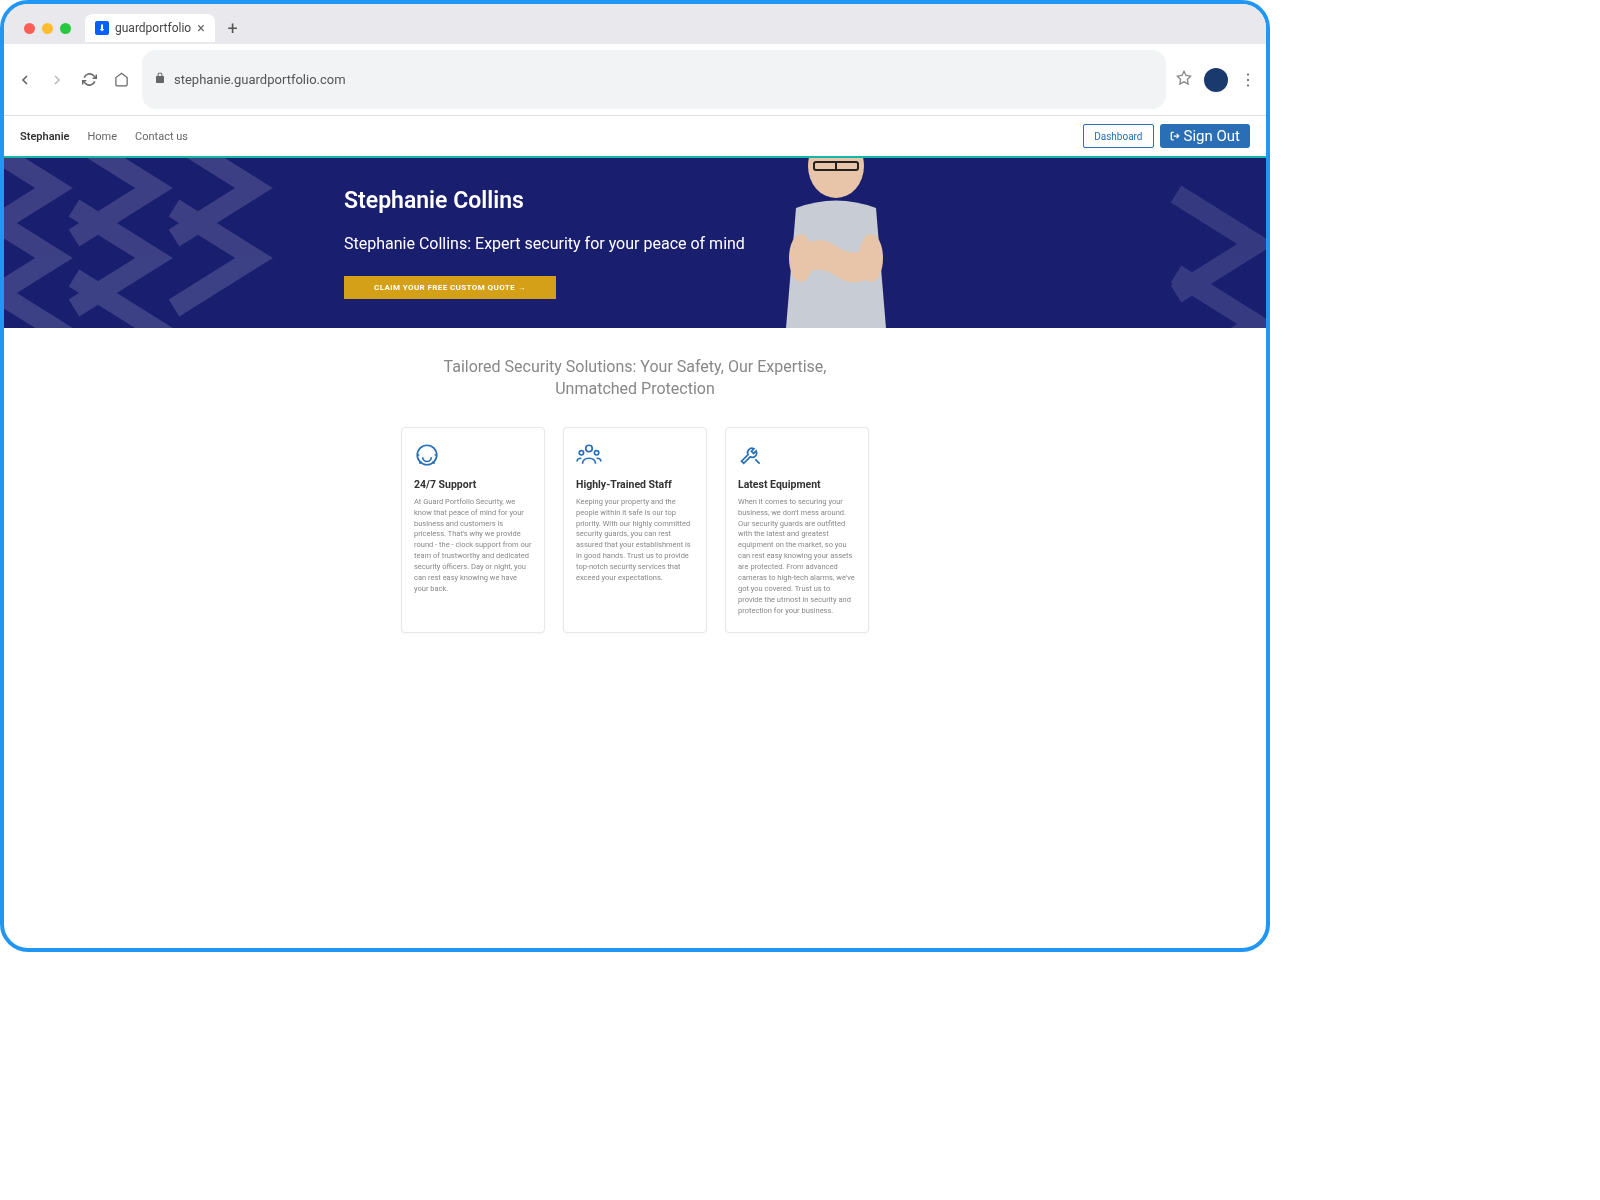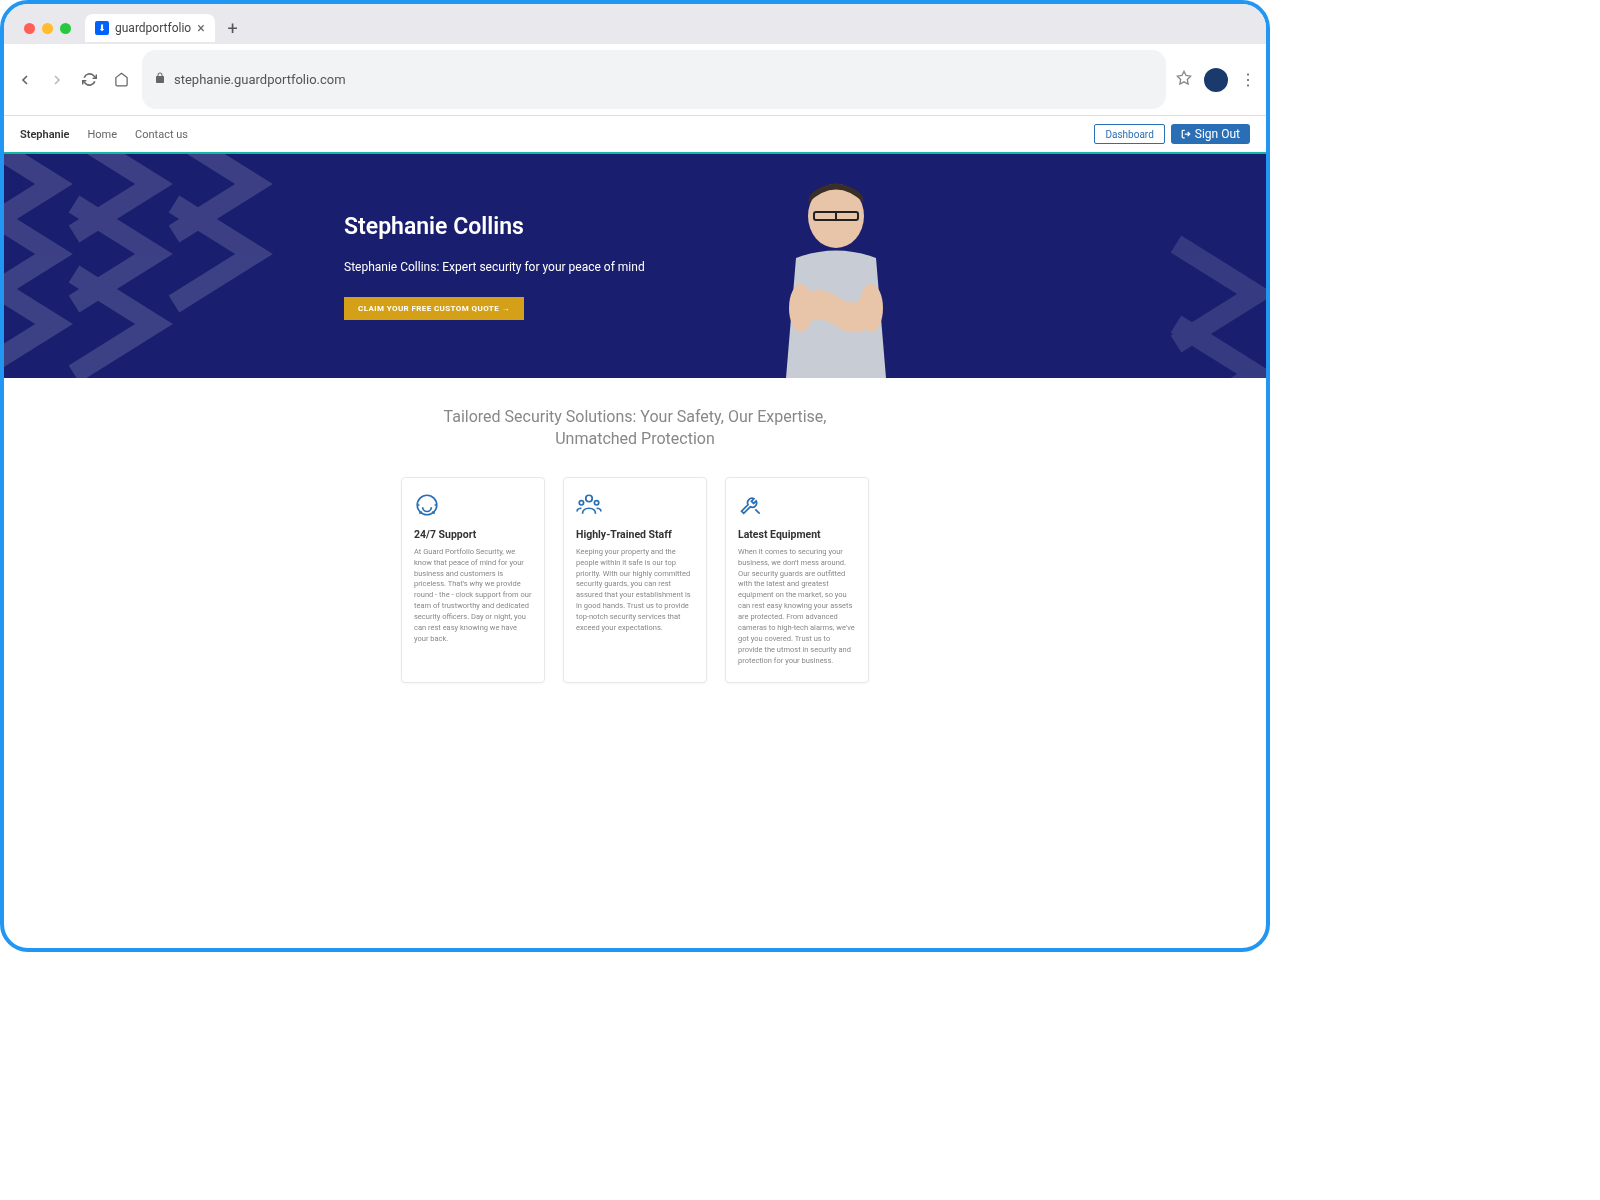--- a/index.html
+++ b/index.html
@@ -27,30 +27,30 @@
 .addr-right { display: flex; align-items: center; gap: 12px; }
 .star { color: #888; }
 .avatar { width: 24px; height: 24px; border-radius: 50%; background: #1a3a6e; }
 .kebab { color: #666; font-size: 16px; }
 
 .site-nav { display: flex; align-items: center; padding: 8px 16px; gap: 18px; font-size: 11px; border-bottom: 2px solid #14b8a6; }
 .site-nav .brand { font-weight: 600; color: #333; }
 .site-nav a { color: #666; text-decoration: none; cursor: pointer; }
 .site-nav-right { margin-left: auto; display: flex; gap: 6px; }
 .btn-outline { border: 1px solid #2a6fb5; color: #2a6fb5; background: #fff; border-radius: 2px; padding: 3px 10px; font-size: 10px; cursor: pointer; }
-.btn-primary { background: #2a6fb5; color: #fff; border: none; border-radius: 3px; padding: 3px 10px; font-size: 12px; cursor: pointer; display: flex; align-items: center; gap: 4px; }
-
-.hero { background: #1a1e6e; height: 224px; position: relative; overflow: hidden; color: #fff; display: flex; align-items: center; }
+.btn-primary { background: #2a6fb5; color: #fff; border: none; border-radius: 3px; padding: 3px 10px; font-size: 15px; cursor: pointer; display: flex; align-items: center; gap: 4px; }
+
+.hero { background: #1a1e6e; height: 170px; position: relative; overflow: hidden; color: #fff; display: flex; align-items: center; }
 .chevrons { position: absolute; left: -40px; top: -30px; opacity: 0.15; }
 .chevrons svg path { stroke: #fff; stroke-width: 20; fill: none; }
 .chevrons-right { position: absolute; right: -60px; bottom: -60px; opacity: 0.12; }
 .hero-content { position: relative; margin-left: 340px; z-index: 2; }
 .hero h1 { font-size: 23px; font-weight: 600; margin-bottom: 20px; }
-.hero p { font-size: 12px; margin-bottom: 22px; }
-.cta { background: #d4a017; color: #fff; border: none; padding: 7px 14px; font-size: 8px; font-weight: 700; letter-spacing: 0.4px; cursor: pointer; }
+.hero p { font-size: 16px; margin-bottom: 22px; }
+.cta { background: #d4a017; color: #fff; border: none; padding: 7px 30px; font-size: 8px; font-weight: 700; letter-spacing: 0.4px; cursor: pointer; }
 .hero-person { position: absolute; right: 340px; bottom: 0; width: 180px; height: 210px; z-index: 2; }
 
 .benefits { text-align: center; padding: 28px 0 40px; }
 .benefits h2 { font-size: 20px; color: #333; font-weight: 600; margin-bottom: 14px; }
 .benefits .sub { font-size: 16px; color: #888; max-width: 450px; margin: 0 auto 26px; line-height: 1.4; }
 .cards { display: flex; justify-content: center; gap: 18px; }
 .card { width: 144px; background: #fff; border: 1px solid #e8e8e8; border-radius: 4px; padding: 14px 12px 16px; text-align: left; box-shadow: 0 1px 3px rgba(0,0,0,0.04); }
 .card-icon { width: 26px; height: 26px; margin-bottom: 10px; color: #2a6fb5; }
 .card h3 { font-size: 10.5px; font-weight: 700; color: #333; margin-bottom: 6px; }
 .card p { font-size: 7.5px; color: #888; line-height: 1.45; }

